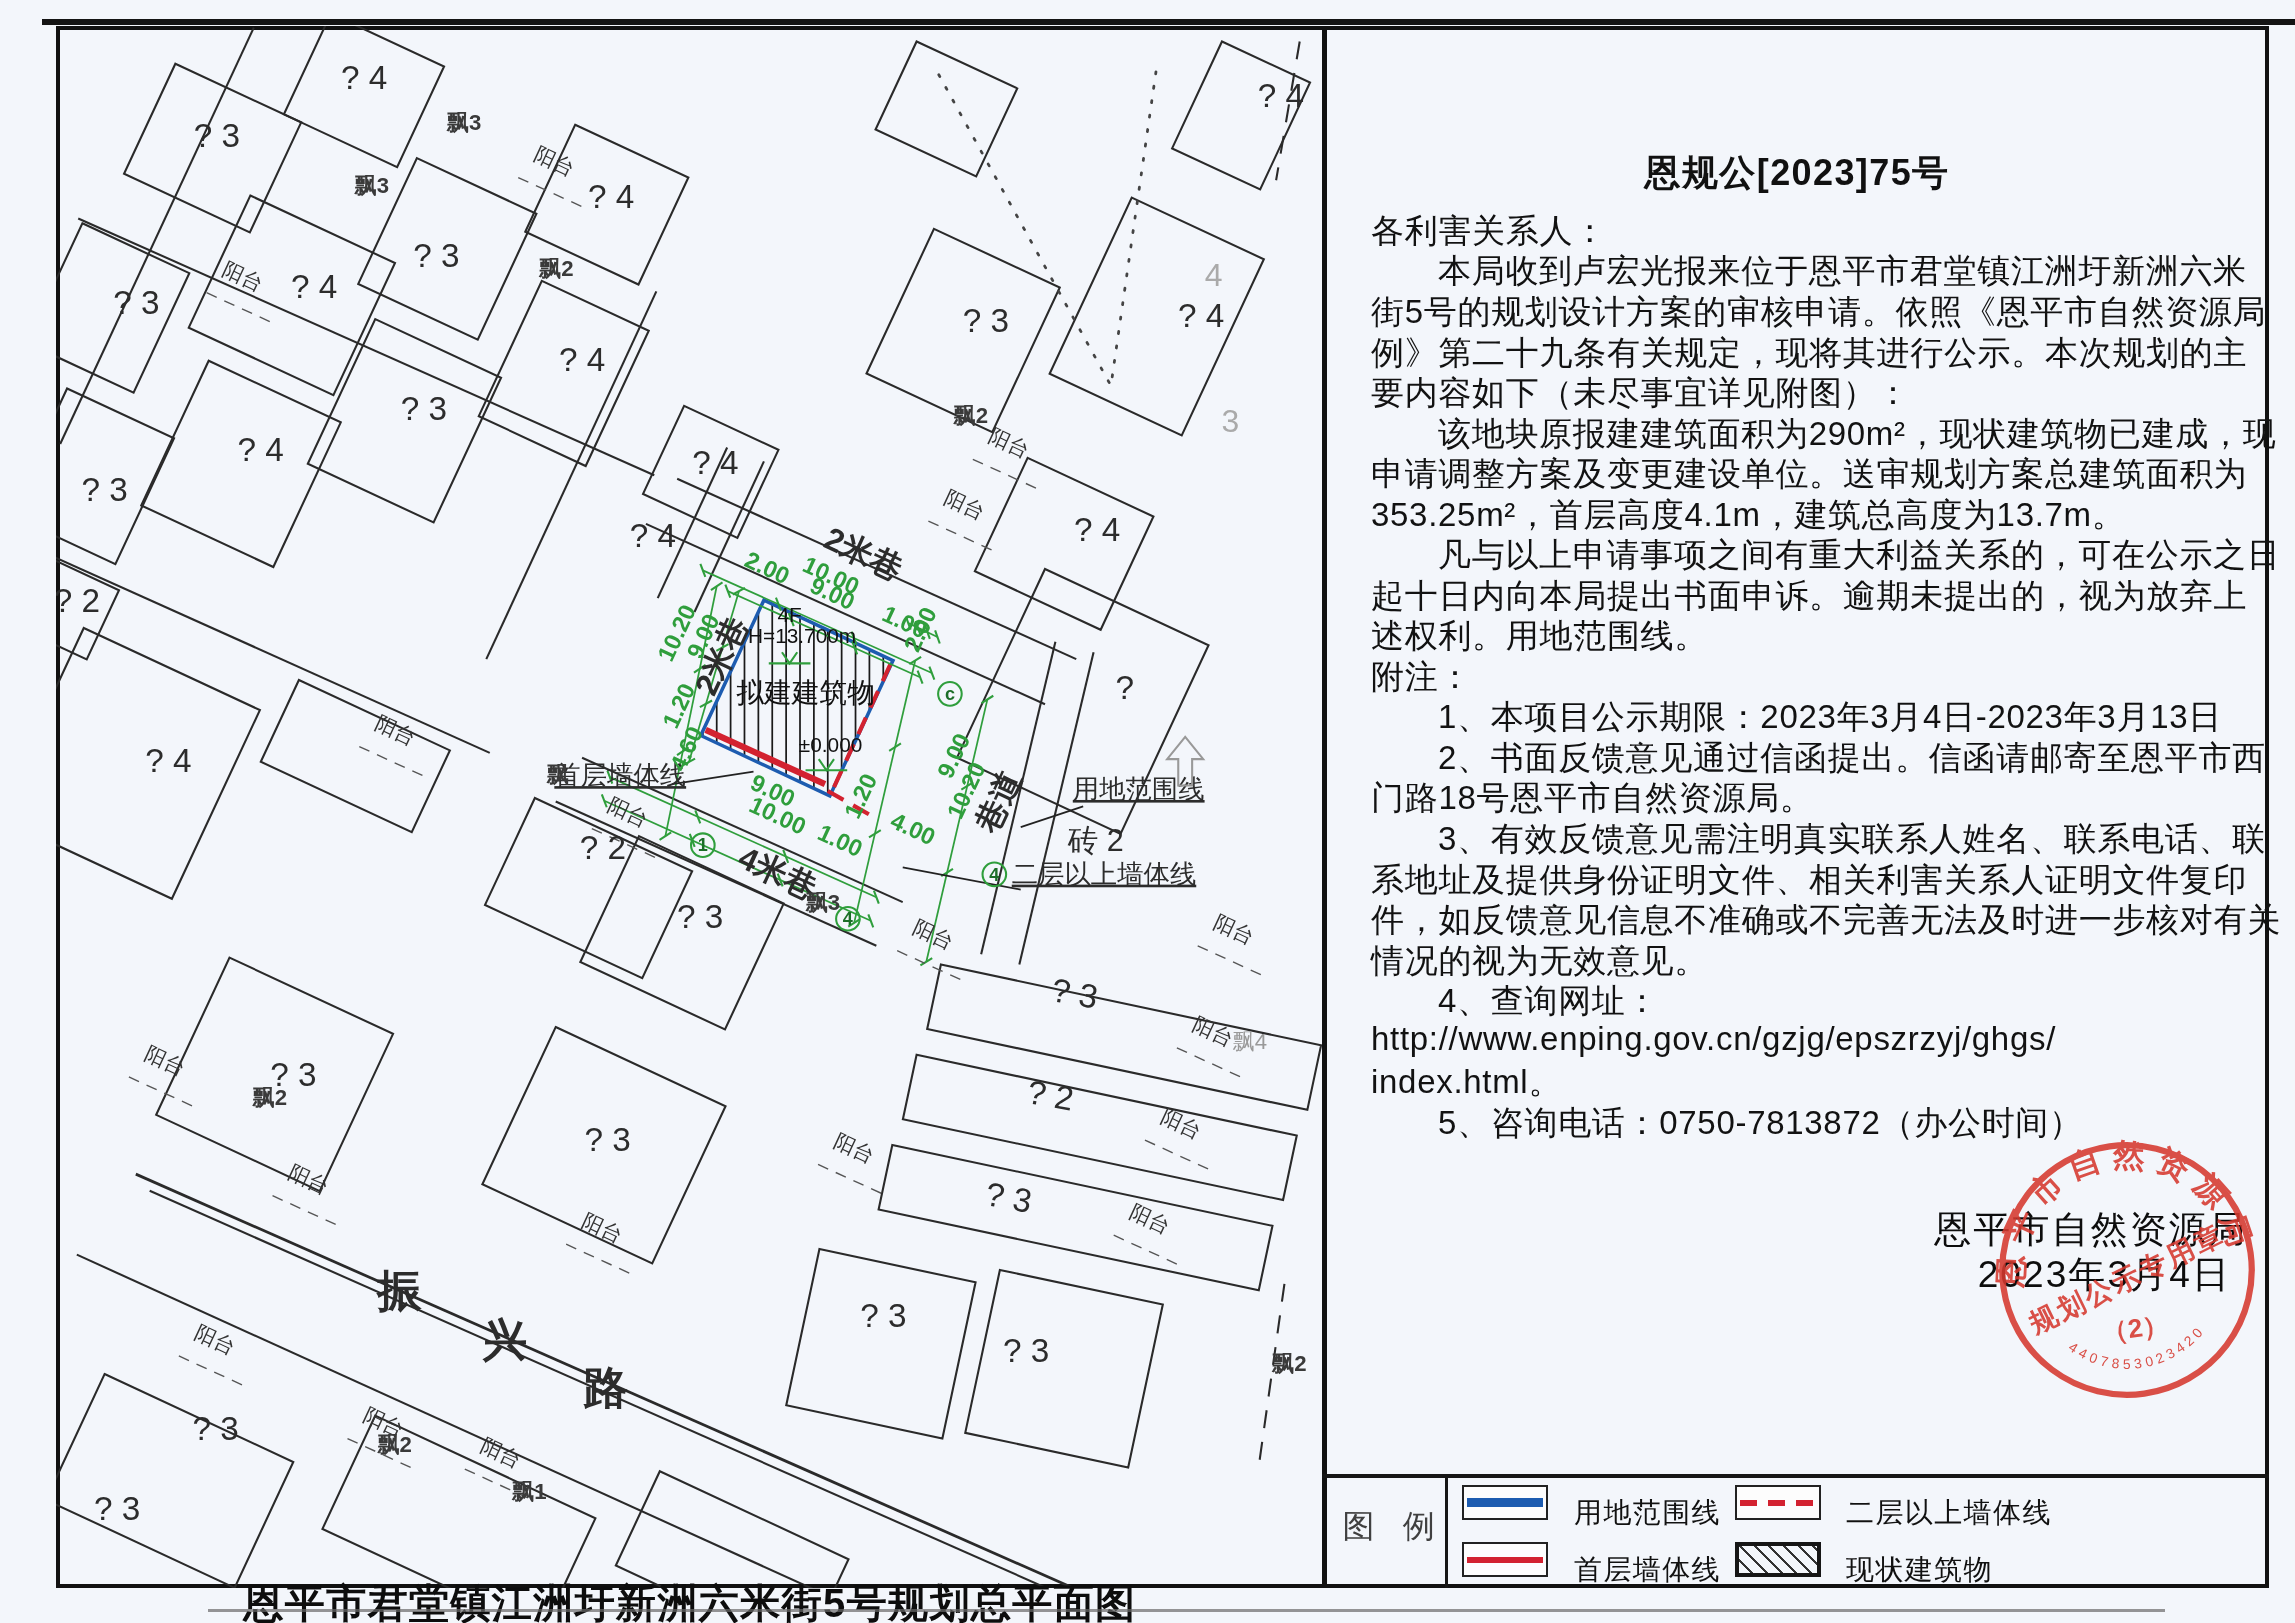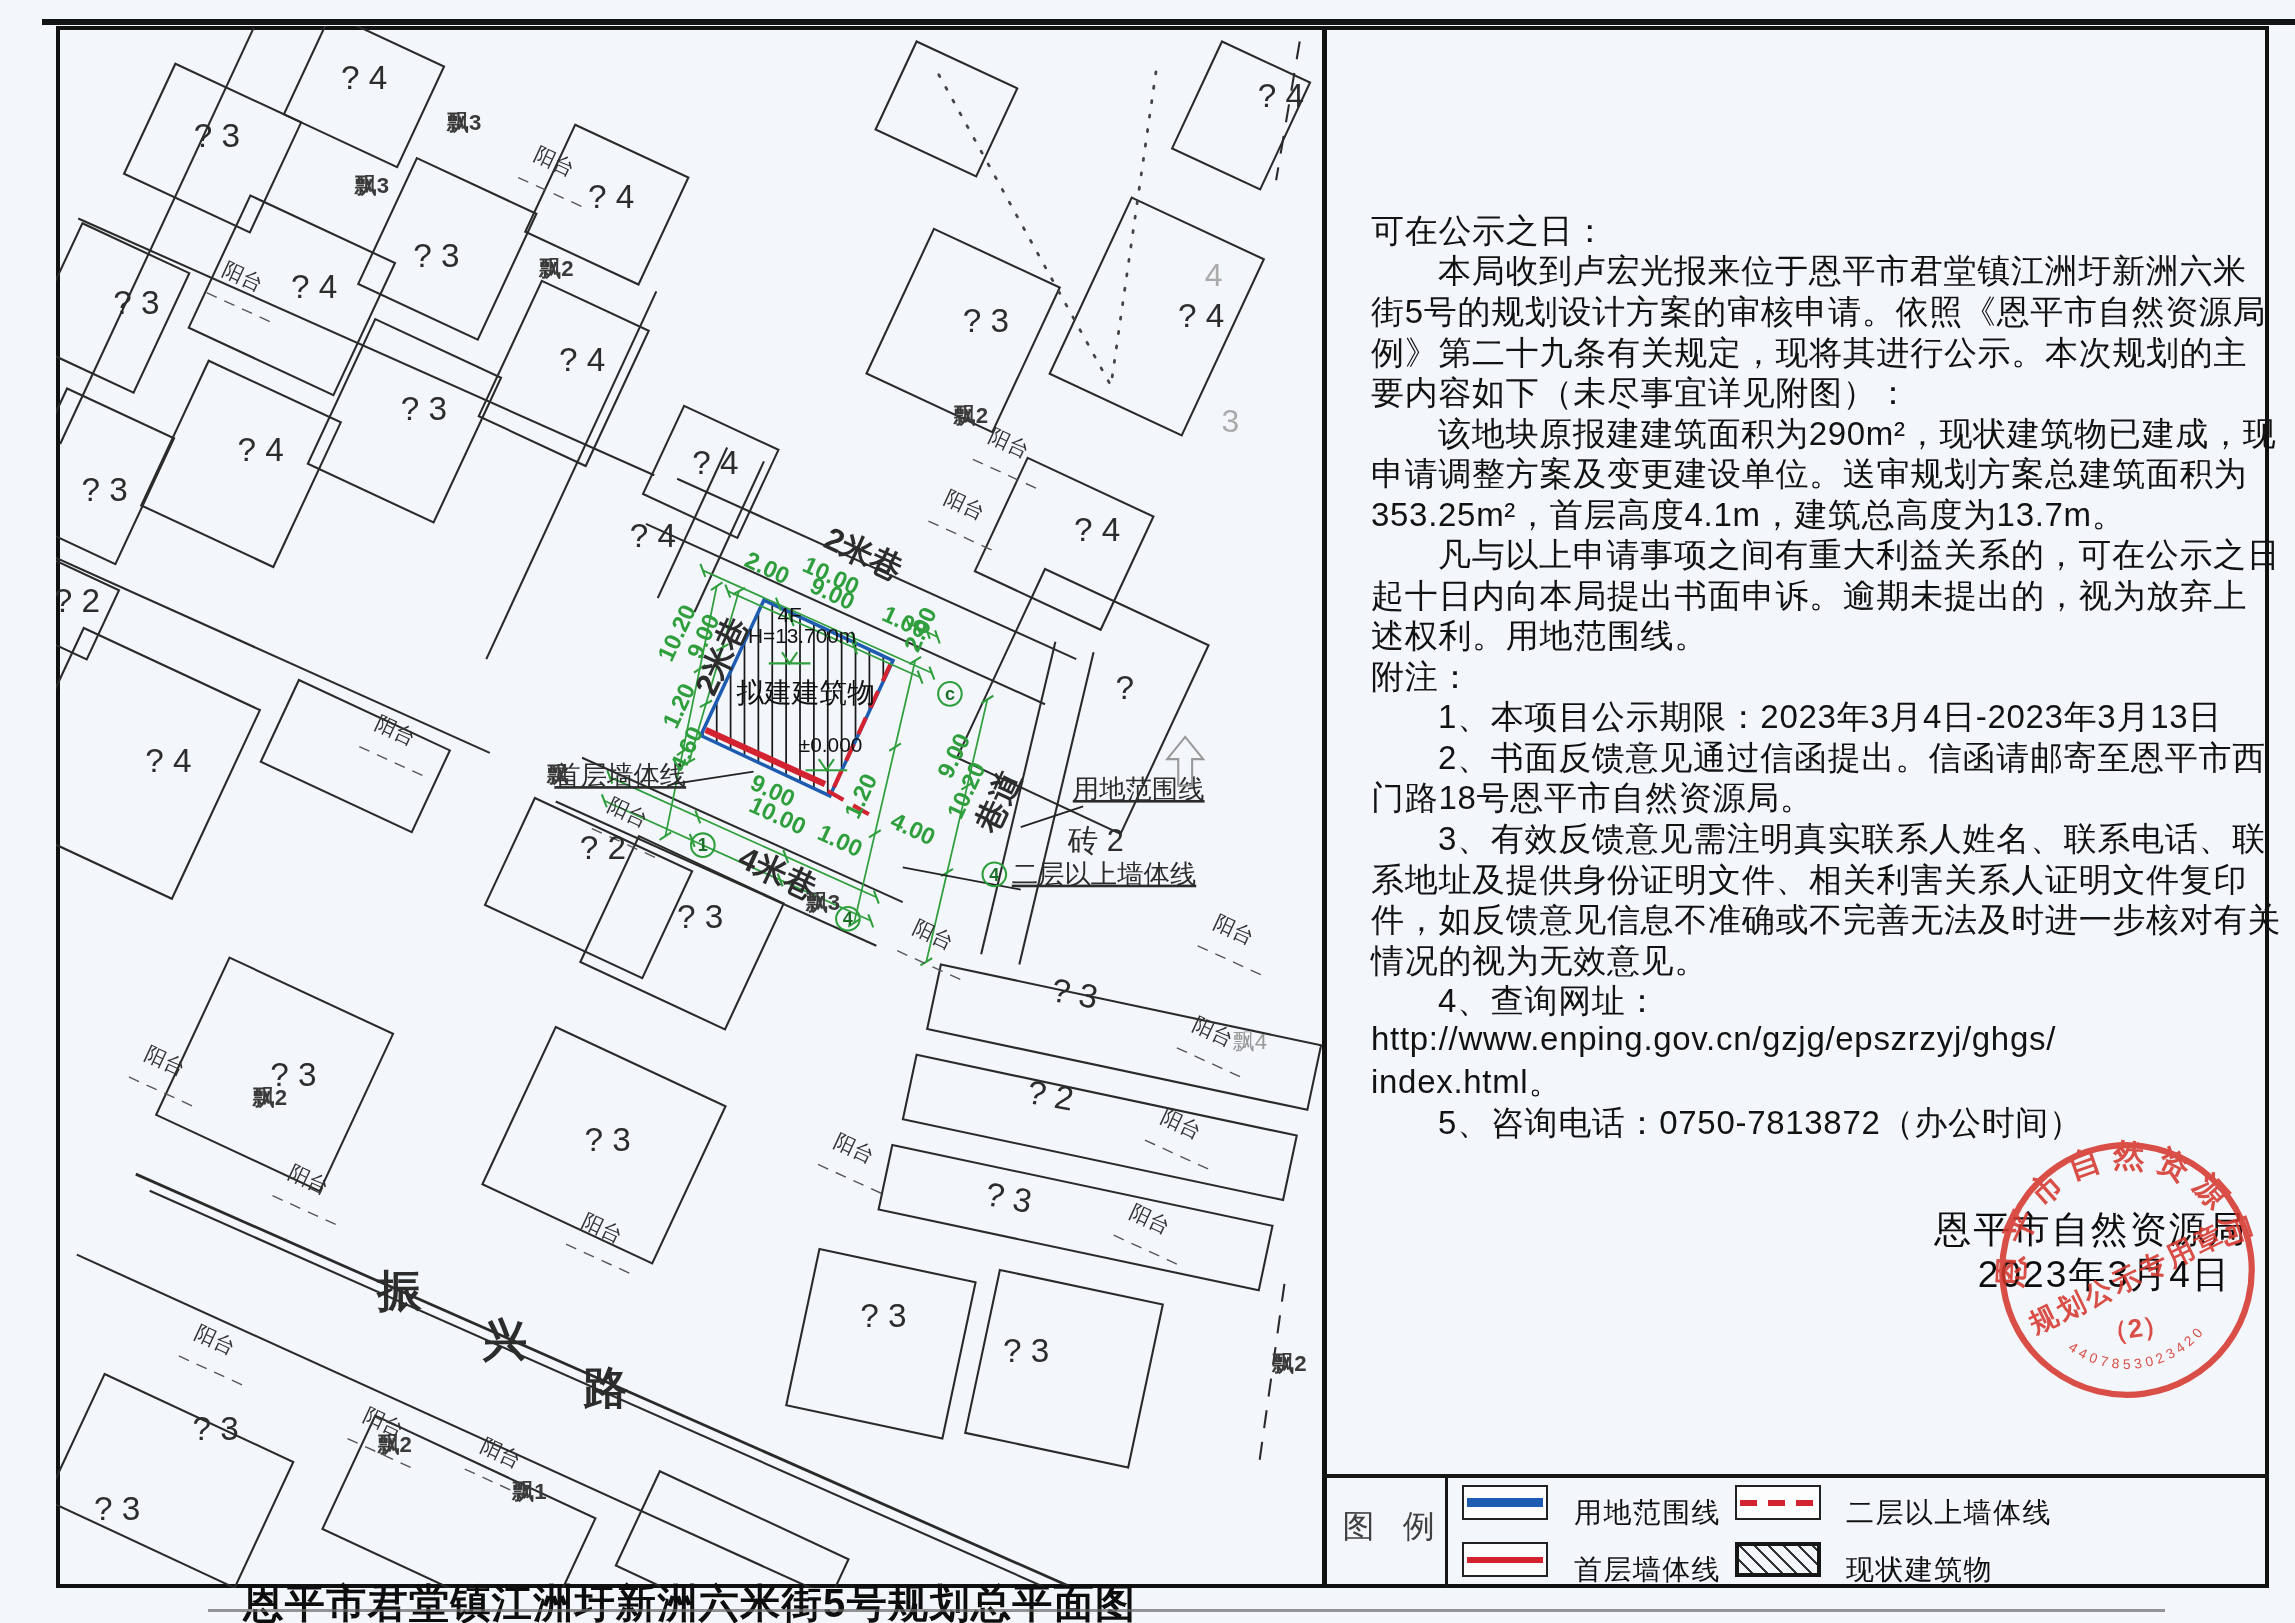--- a/index.html
+++ b/index.html
@@ -283,22 +283,23 @@
         <text x="1384" y="1094" font-size="34" fill="#2f9e3c" text-anchor="middle" font-weight="bold" transform="rotate(-65 1384 1094)">9.00</text>
         <text x="1402" y="1144" font-size="34" fill="#2f9e3c" text-anchor="middle" font-weight="bold" transform="rotate(-65 1402 1144)">10.20</text>
         <text x="1310" y="1205" font-size="34" fill="#2f9e3c" text-anchor="middle" font-weight="bold" transform="rotate(25 1310 1205)">4.00</text>
         <path d="M 1707 1062 L 1681 1094 L 1697 1094 L 1697 1132 L 1717 1132 L 1717 1094 L 1733 1094 Z" fill="none" stroke="#999" stroke-width="3"></path>
       </svg>
   </div>
   <div class="caption">恩平市君堂镇江洲圩新洲六米街5号规划总平面图</div>
 
   <div class="divider"></div>
 
+  <div class="panel-docno">恩规公[2023]75号</div>
   <div id="notice-lines">
-      <div class="notice-line" style="top: 209px; padding-left: 0px;">可在公示之日：</div>
+      <div class="notice-line" style="top: 209px; padding-left: 0px;">各利害关系人：</div>
       <div class="notice-line" style="top: 249px; padding-left: 67px;">本局收到卢宏光报来位于恩平市君堂镇江洲圩新洲六米</div>
       <div class="notice-line" style="top: 290px; padding-left: 0px;">街5号的规划设计方案的审核申请。依照《恩平市自然资源局</div>
       <div class="notice-line" style="top: 331px; padding-left: 0px;">例》第二十九条有关规定，现将其进行公示。本次规划的主</div>
       <div class="notice-line" style="top: 371px; padding-left: 0px;">要内容如下（未尽事宜详见附图）：</div>
       <div class="notice-line" style="top: 412px; padding-left: 67px;">该地块原报建建筑面积为290m²，现状建筑物已建成，现</div>
       <div class="notice-line" style="top: 452px; padding-left: 0px;">申请调整方案及变更建设单位。送审规划方案总建筑面积为</div>
       <div class="notice-line" style="top: 493px; padding-left: 0px;">353.25m²，首层高度4.1m，建筑总高度为13.7m。</div>
       <div class="notice-line" style="top: 533px; padding-left: 67px;">凡与以上申请事项之间有重大利益关系的，可在公示之日</div>
       <div class="notice-line" style="top: 574px; padding-left: 0px;">起十日内向本局提出书面申诉。逾期未提出的，视为放弃上</div>
       <div class="notice-line" style="top: 614px; padding-left: 0px;">述权利。用地范围线。</div>

